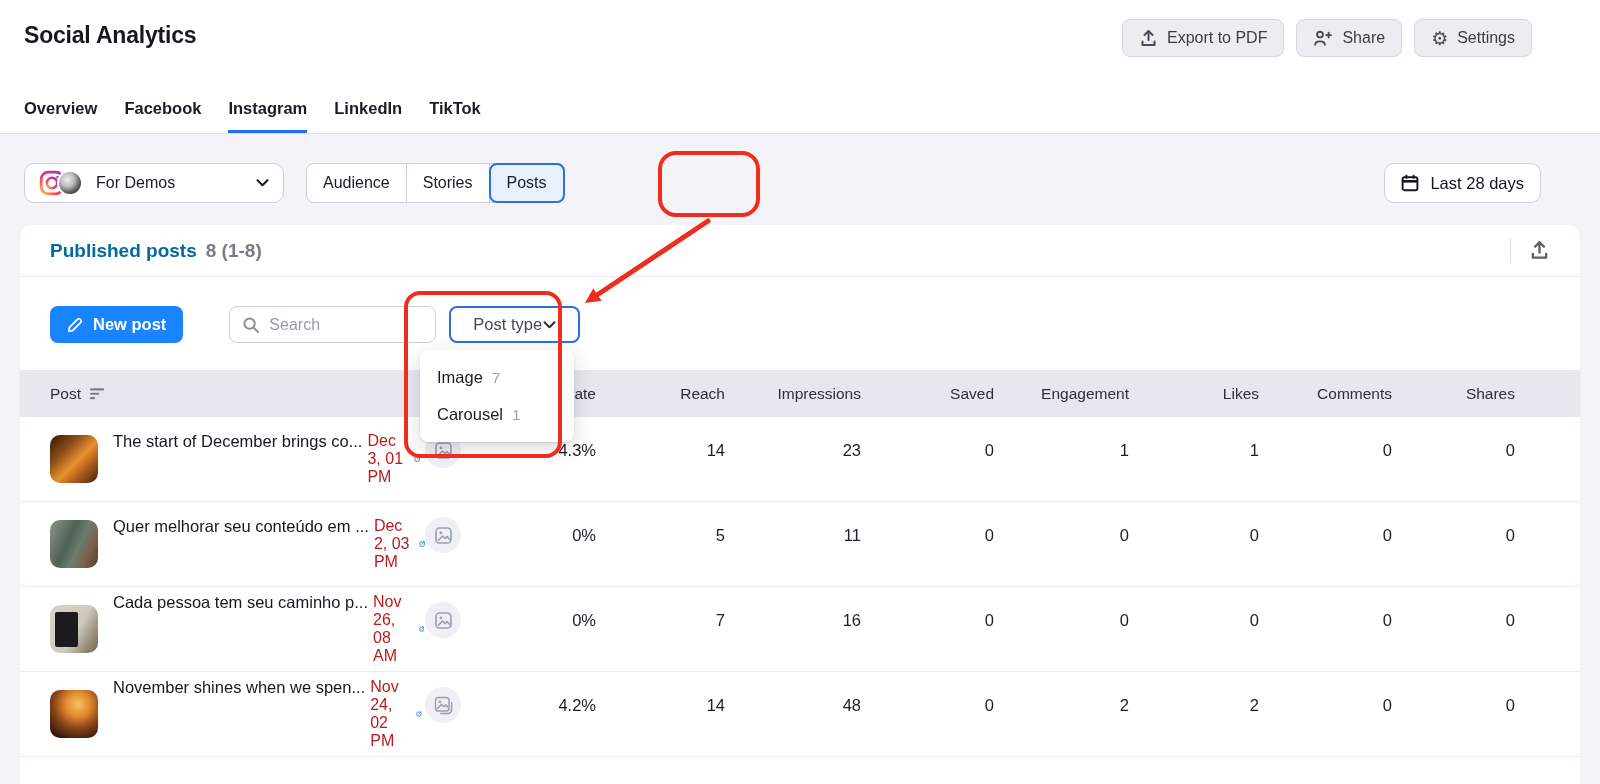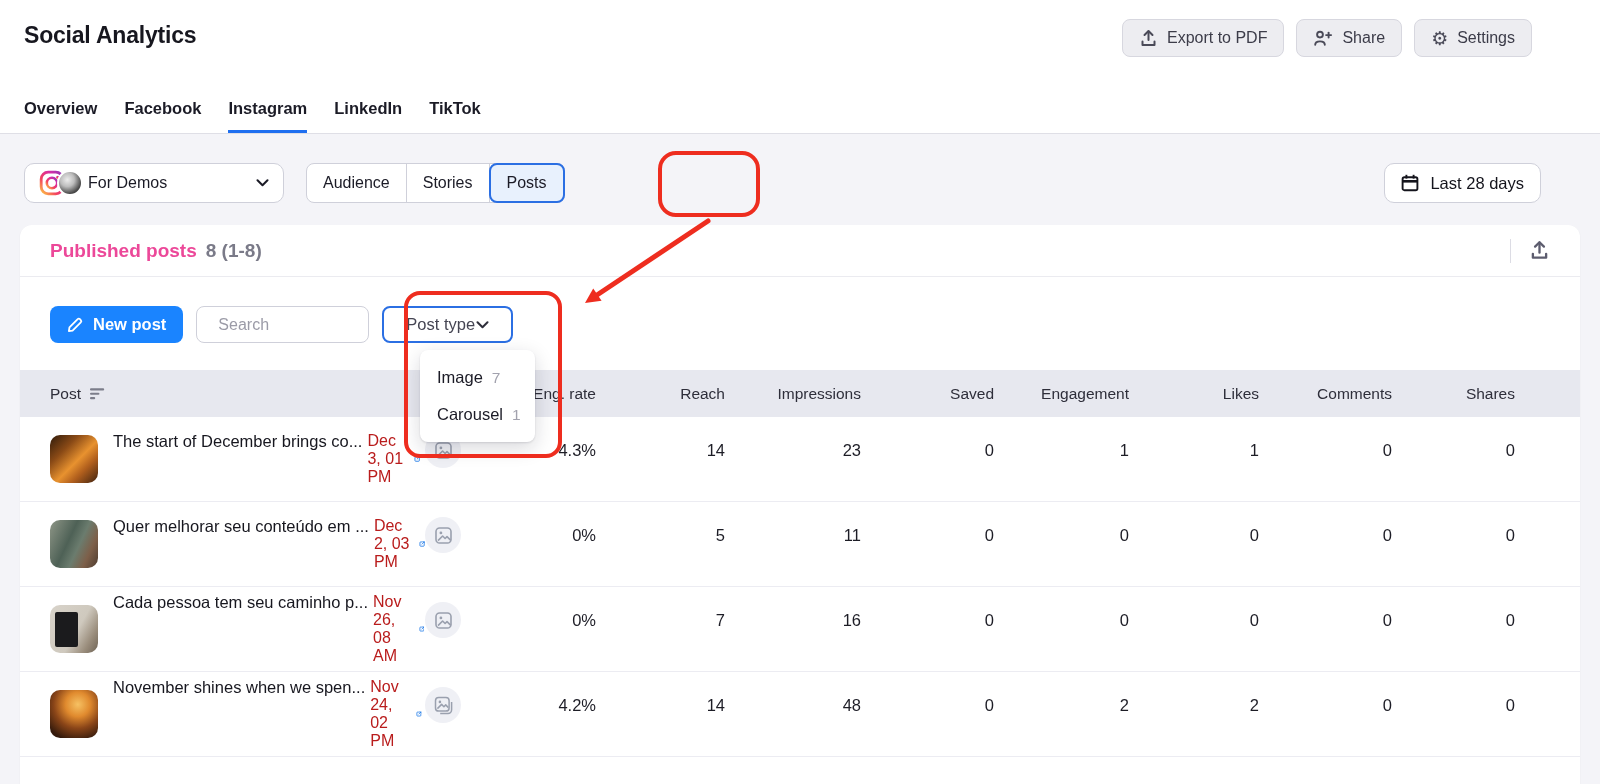--- a/index.html
+++ b/index.html
@@ -16,48 +16,48 @@
   .tabs { position:absolute; left:24px; top:99px; display:flex; gap:27px; }
   .tab { font-size:16.5px; font-weight:600; color:#1b1b26; padding-bottom:12px; border-bottom:3px solid transparent; cursor:pointer; }
   .tab.active { font-weight:700; border-bottom-color:#1f6ff0; }
   .top-divider { position:absolute; top:133px; left:0; width:1600px; height:1px; background:#dfdfe6; }
   .content-bg { position:absolute; top:134px; left:0; width:1600px; height:650px; background:#f4f4f8; }
 
   
   .account-select { position:absolute; left:24px; top:163px; width:260px; height:40px; background:#fff; border:1px solid #cfd0da; border-radius:10px; display:flex; align-items:center; padding:0 14px; cursor:pointer; }
   .avatar { width:26px; height:26px; border-radius:50%; margin-left:-8px; border:2px solid #fff;
             background: radial-gradient(circle at 38% 35%, #ececec 0%, #bdbdbd 35%, #4c4c4c 70%, #141414 100%); }
-  .account-name { font-size:16px; margin-left:5px; color:#1b1b26; }
+  .account-name { font-size:16px; margin-left:13px; color:#1b1b26; }
   .account-select .chev { margin-left:auto; }
 
   .segments { position:absolute; left:306px; top:163px; height:40px; display:flex; background:#fff; border:1px solid #cfd0da; border-radius:8px; }
   .segment { display:flex; align-items:center; padding:0 16px; font-size:16px; color:#1b1b26; border-right:1px solid #cfd0da; cursor:pointer; white-space:nowrap; }
   .segment:last-child { border-right:none; }
   .segment.selected { background:#e8f1fd; border:2px solid #2b6fe3; border-radius:8px; margin:-1px; }
 
   .date-btn { position:absolute; top:163px; right:59px; height:40px; background:#fff; border:1px solid #cfd0da; border-radius:10px; display:flex; align-items:center; gap:11px; padding:0 16px; font-size:16.5px; color:#14141c; cursor:pointer; }
 
   
   .card { position:absolute; left:20px; top:225px; width:1560px; height:559px; background:#fff; border-radius:12px 12px 0 0; box-shadow:0 1px 2px rgba(20,20,40,.06); }
   .card-header { height:52px; display:flex; align-items:center; padding:0 30px; border-bottom:1px solid #ebebf0; }
-  .card-title { font-size:19px; font-weight:700; color:#ec4899; }
+  .card-title { font-size:19px; font-weight:700; color:#0369a1; }
   .card-count { font-size:19px; font-weight:700; color:#7a7a88; margin-left:9px; }
   .card-tools { margin-left:auto; display:flex; align-items:center; gap:18px; }
   .vdiv { width:1px; height:24px; background:#dcdce4; }
   .icon-btn { background:none; border:none; cursor:pointer; display:flex; align-items:center; }
 
   .toolbar { position:absolute; left:30px; top:81px; display:flex; align-items:center; gap:13px; height:37px; }
   .btn-new { display:flex; align-items:center; gap:9px; height:37px; padding:0 17px; background:#1a84ff; color:#fff; border:none; border-radius:8px; font-size:16.5px; font-weight:700; cursor:pointer; font-family:inherit; }
-  .search-box { display:flex; align-items:center; gap:9px; width:173px; height:37px; background:#fff; border:1px solid #cfd0da; border-radius:8px; padding:4px 12px; }
+  .search-box { display:flex; align-items:center; gap:9px; width:207px; height:37px; background:#fff; border:1px solid #cfd0da; border-radius:8px; padding:4px 12px;margin-left:33px; }
   .search-box input { border:none; outline:none; width:140px; font-size:16px; font-family:inherit; color:#1b1b26; background:transparent; }
   .search-box input::placeholder { color:#9b9ba7; }
   .posttype-btn { display:flex; align-items:center; gap:1px; height:37px; padding:0 22px; background:#fff; border:2px solid #2b6fe3; border-radius:8px; font-size:16.5px; color:#454553; cursor:pointer; font-family:inherit; }
 
   
-  .pt-menu { position:absolute; left:400px; top:125px; width:115px; background:#fff; border-radius:8px; padding:9px 0; z-index:5;
+  .pt-menu { position:absolute; left:400px; top:125px; width:154px; background:#fff; border-radius:8px; padding:9px 0; z-index:5;
              box-shadow:0 1px 2px rgba(20,20,40,.12), 0 6px 20px rgba(20,20,40,.16); }
   .pt-item { display:flex; align-items:baseline; gap:9px; padding:9px 17px; font-size:16.5px; color:#1b1b26; cursor:pointer; }
   .pt-item .cnt { color:#a2a2ae; font-size:15.5px; }
 
   
   .tgrid { display:grid; grid-template-columns:370px 46px 130px 129px 136px 133px 135px 130px 133px 123px; padding:0 30px; align-items:center; }
   .table-head { position:absolute; top:145px; left:0; width:1560px; height:47px; background:#e7e8ef; }
   .th { font-size:15.5px; color:#2e2e3a; }
   .th.num { text-align:right; cursor:pointer; }
   .th-post { display:flex; align-items:center; gap:9px; cursor:pointer; }

